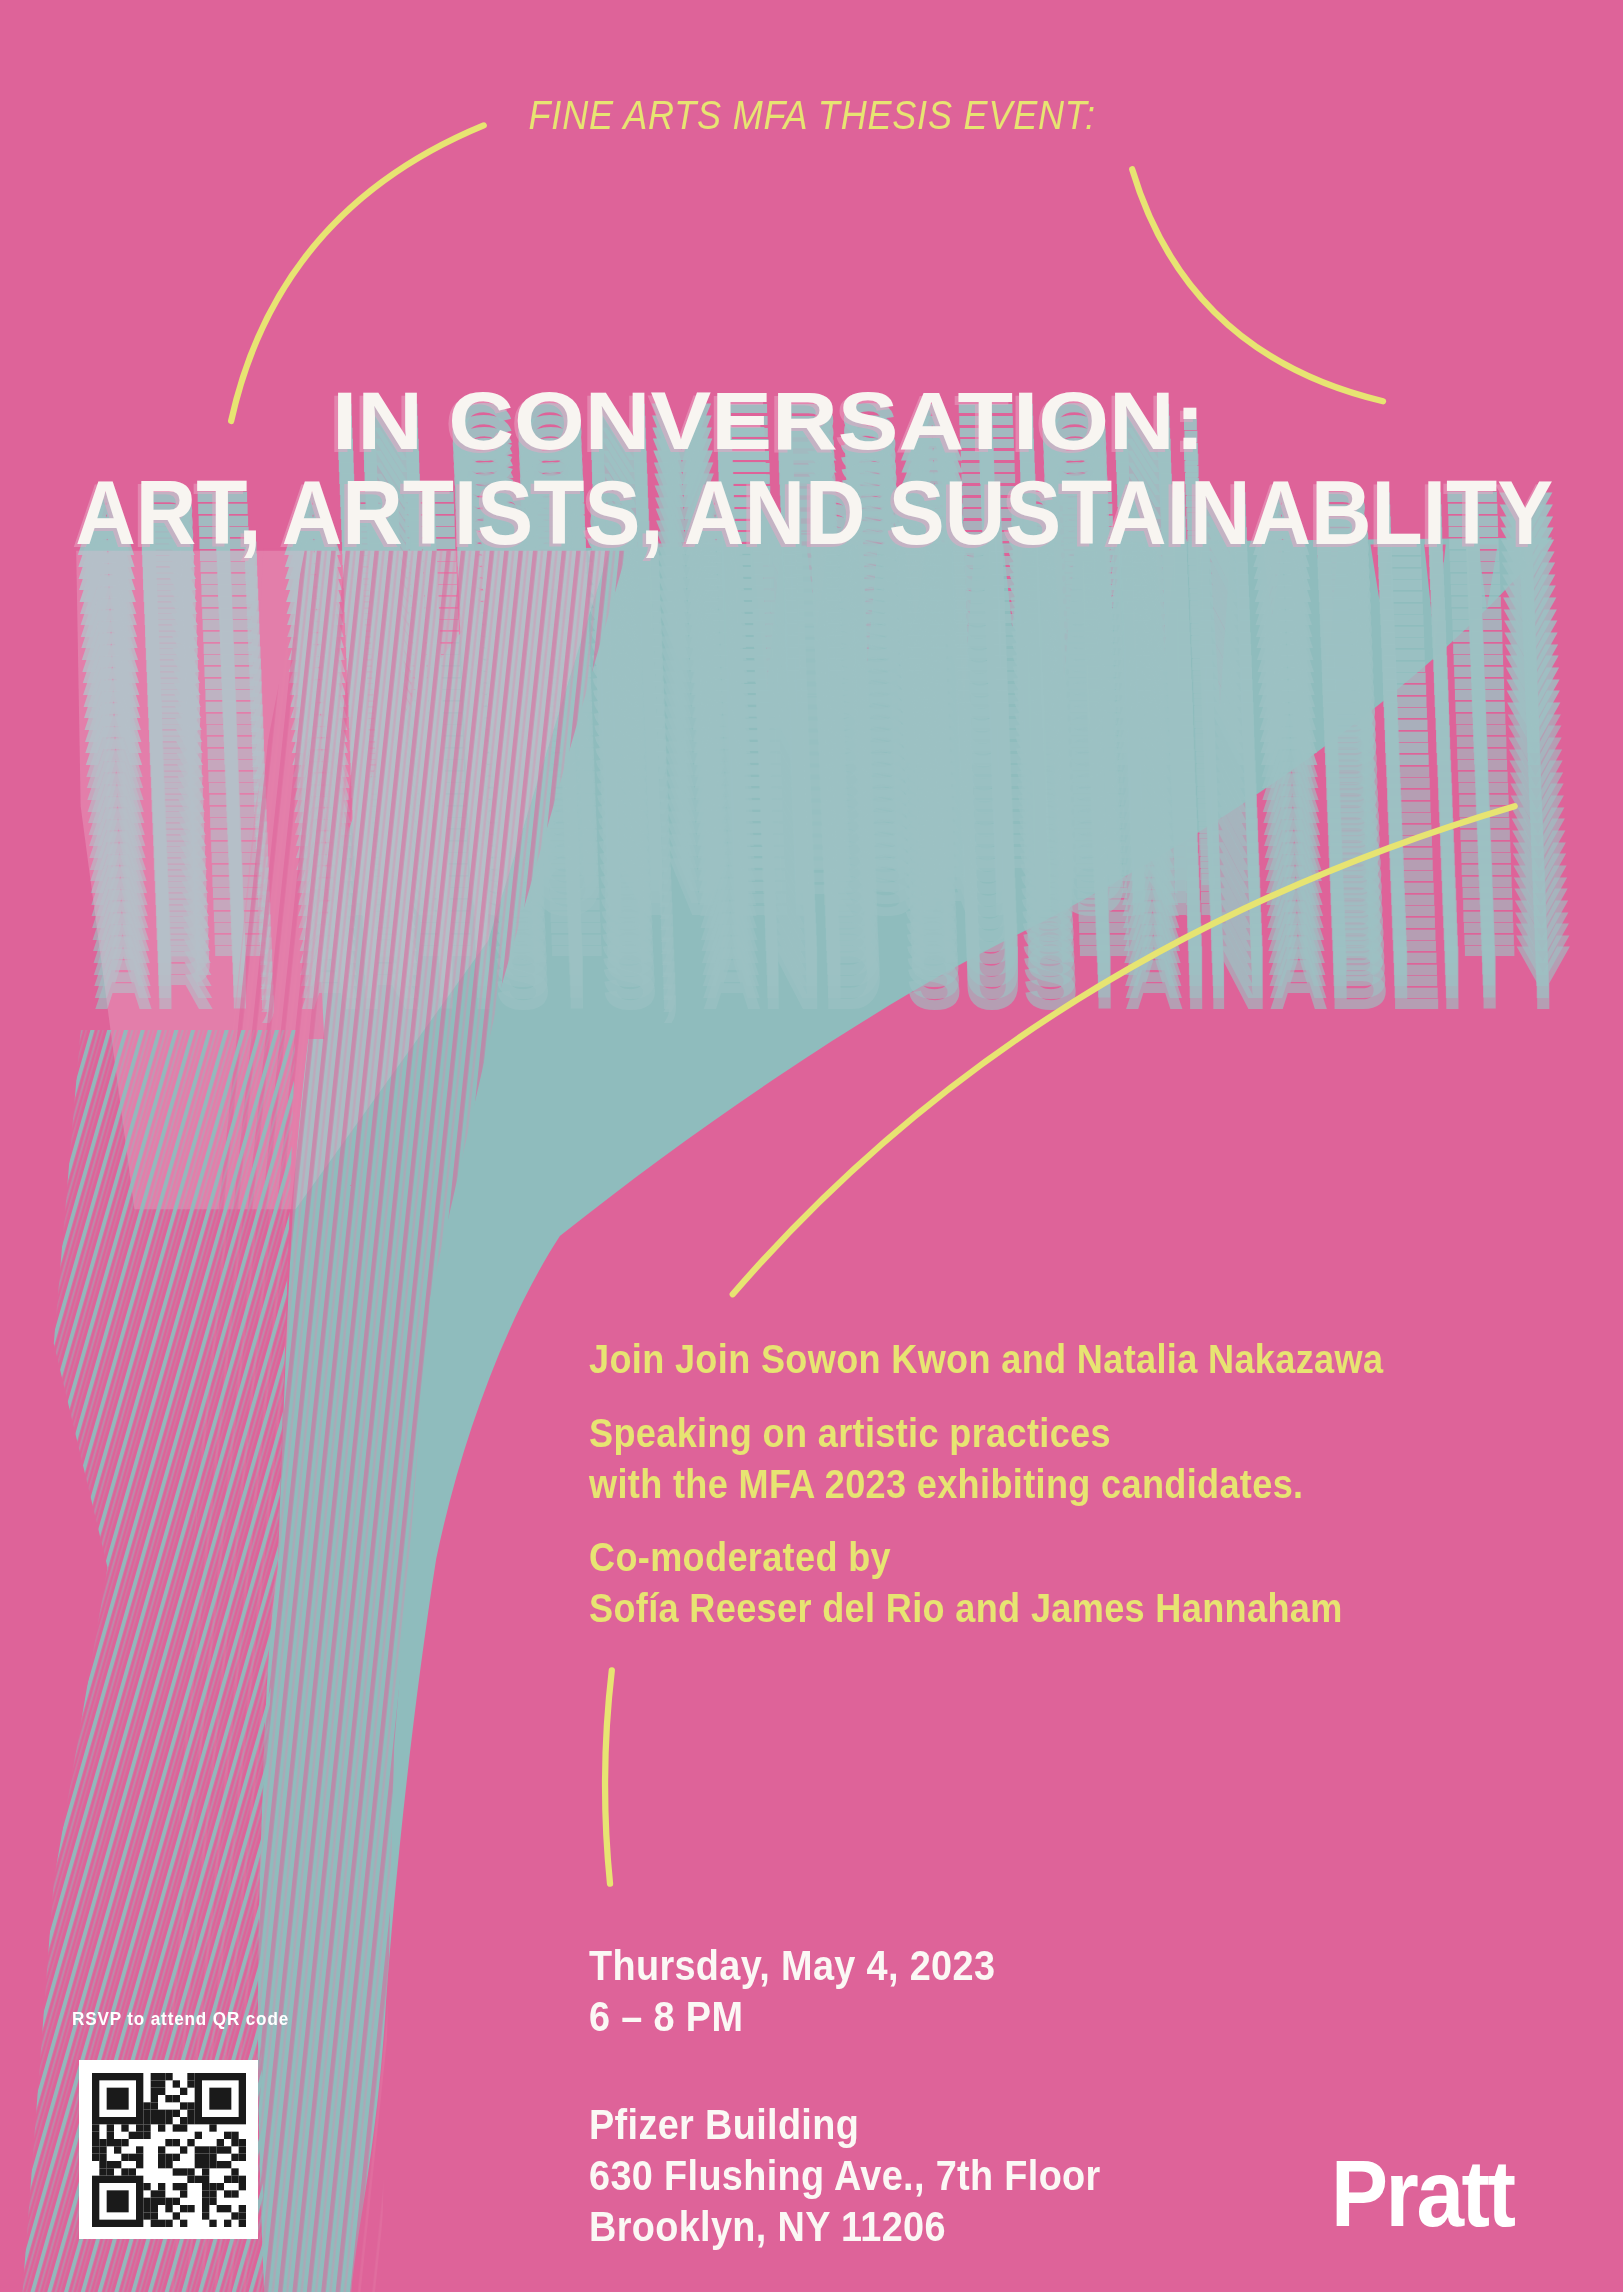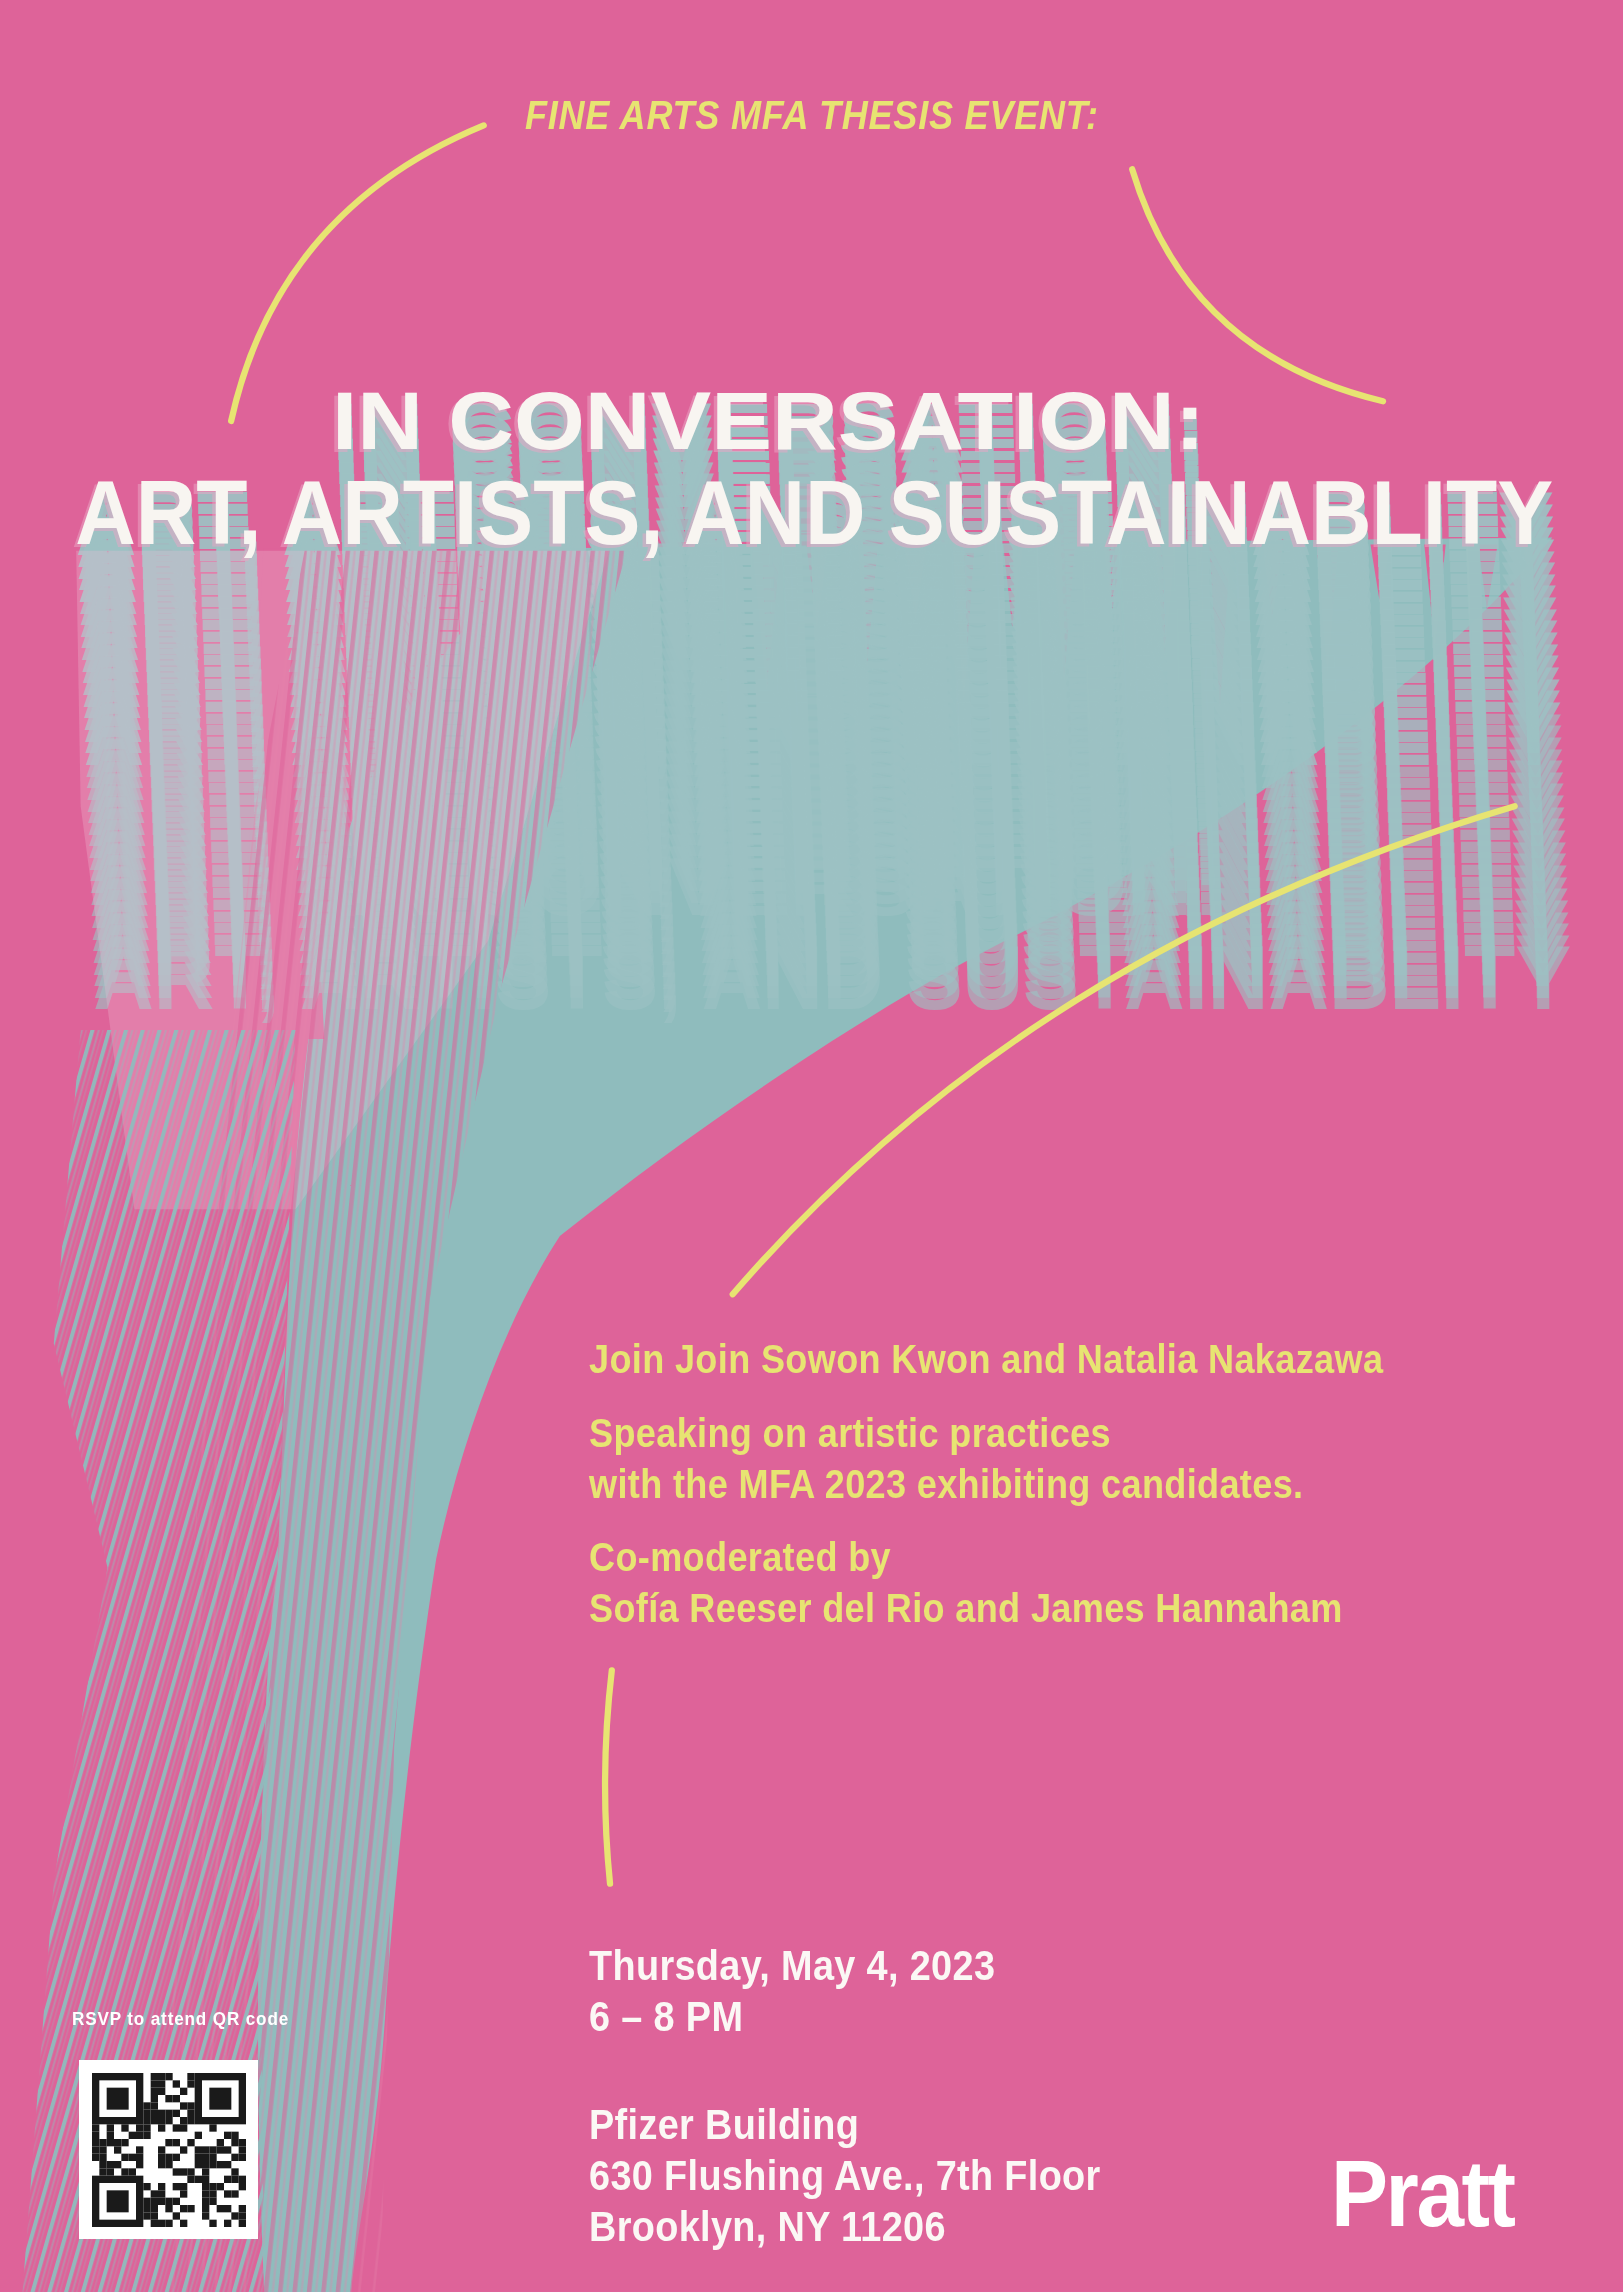--- a/index.html
+++ b/index.html
@@ -1,21 +1,21 @@
 <!DOCTYPE html>
 <html style="font-size:14.3px"><head>
 <meta charset="utf-8">
 <style>
   html,body{margin:0;padding:0;background:#de6399;}
   .poster{position:relative;width:1624px;height:2293px;background:#de6399;overflow:hidden;
           font-family:"Liberation Sans",sans-serif;}
   .art{position:absolute;inset:0;width:1624px;height:2293px;z-index:1;}
   .txt{position:absolute;z-index:3;}
   .kicker{left:0;right:0;top:93px;text-align:center;color:#e7e472;
-          font-size:40px;font-weight:bold;font-style:italic;letter-spacing:0.9px;}
+          font-size:40px;font-weight:normal;font-style:italic;letter-spacing:0.9px;}
   .kicker span{display:inline-block;transform:scaleX(0.9);}
   .yblock{left:589px;color:#e7e472;font-size:41px;font-weight:bold;line-height:51px;
           letter-spacing:0.4px;transform:scaleX(0.88);transform-origin:0 0;white-space:nowrap;}
   .wblock{left:589px;color:#fbf8f5;font-size:43px;font-weight:bold;line-height:51px;
           letter-spacing:0.4px;transform:scaleX(0.88);transform-origin:0 0;white-space:nowrap;}
   .rsvp{left:72px;top:2009px;color:#ffffff;font-size:18px;font-weight:bold;letter-spacing:0.9px;
         transform:scaleX(0.95);transform-origin:0 0;white-space:nowrap;}
   .qrbox{position:absolute;left:79px;top:2060px;width:179px;height:179px;background:#ffffff;
          z-index:3;}
   .qrbox svg{position:absolute;left:12.5px;top:12.5px;width:154px;height:154px;}

